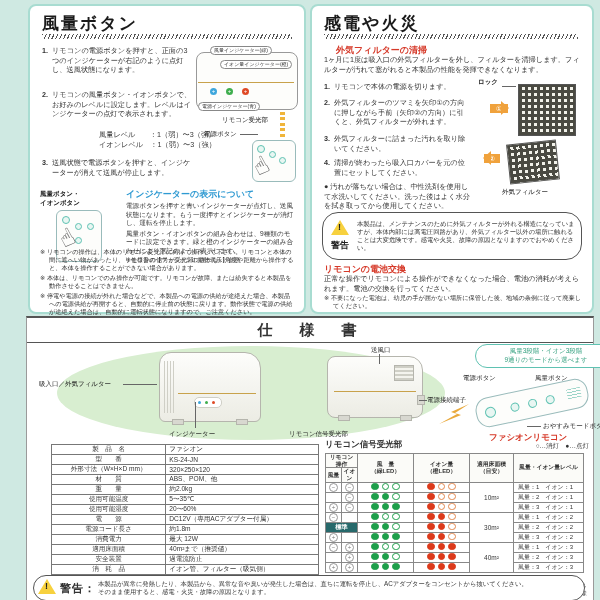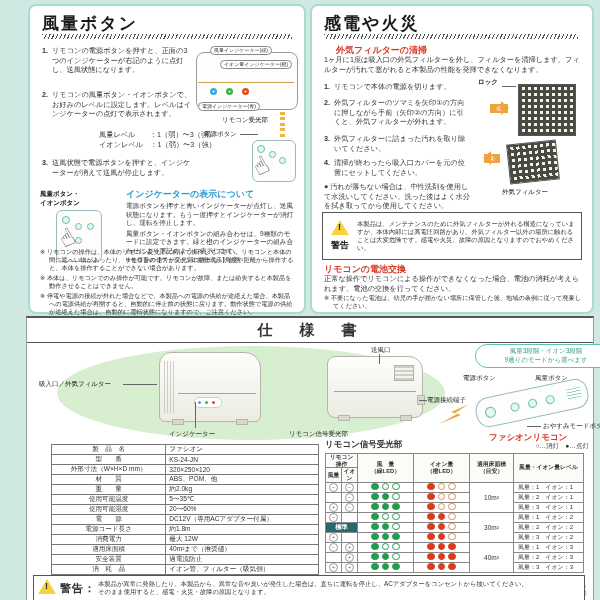--- a/index.html
+++ b/index.html
@@ -28,21 +28,21 @@
   .mini-remote{position:absolute;background:#fdfdfb;border:1px solid #9bb;border-radius:6px;}
   .rdot{position:absolute;border-radius:50%;border:1px solid #5fc2b2;background:#e8f6f2;}
   .hand{position:absolute;color:#555;transform:rotate(-28deg);}
   .lbl{position:absolute;font-size:6.5px;color:#222;white-space:nowrap;}
   .grid-box{position:absolute;background-color:#f2f2ea;border:1px solid #555;
      background-image:repeating-linear-gradient(0deg,#4a4a42 0 3px,transparent 3px 6px),
                       repeating-linear-gradient(90deg,#4a4a42 0 3px,transparent 3px 6px);}
   .oarrow{position:absolute;height:9px;background:#f0a23c;color:#fff;font-size:7px;line-height:9px;text-align:center;}
   .oarrow.r:after{content:"";position:absolute;right:-8px;top:-3px;border:7.5px solid transparent;border-left:8px solid #f0a23c;}
   .oarrow.l:before{content:"";position:absolute;left:-8px;top:-3px;border:7.5px solid transparent;border-right:8px solid #f0a23c;}
-  .warnbox{position:absolute;border:1.5px solid #555;border-radius:0;display:flex;align-items:center;background:#fff;}
+  .warnbox{position:absolute;border:1.5px solid #555;border-radius:16px;display:flex;align-items:center;background:#fff;}
   .warnbox .ic{flex:0 0 34px;text-align:center;}
   .warnbox .wl{font-weight:bold;font-size:9px;color:#222;}
   .warnbox .wt{font-size:6.3px;line-height:1.3;padding:3px 6px 3px 0;}
   #spec-box{position:absolute;left:26px;top:316px;width:566px;height:284px;background:#fff;
             border-top:2px solid #555;border-left:1px solid #9a9a9a;border-right:1px solid #9a9a9a;}
   #spec-heading{position:absolute;left:0;top:0;width:100%;height:24px;text-align:center;
       font-size:15px;font-weight:bold;letter-spacing:6px;line-height:24px;border-bottom:1.5px solid #555;}
   #illu-band{position:absolute;left:0;top:26px;width:566px;height:96px;}
   #ellipse{position:absolute;left:30px;top:2px;width:388px;height:94px;background:#d8eed0;border-radius:50%;}
   .dev{position:absolute;background:linear-gradient(180deg,#fdfdfb,#ecece4);border:1px solid #b5b5ad;}

